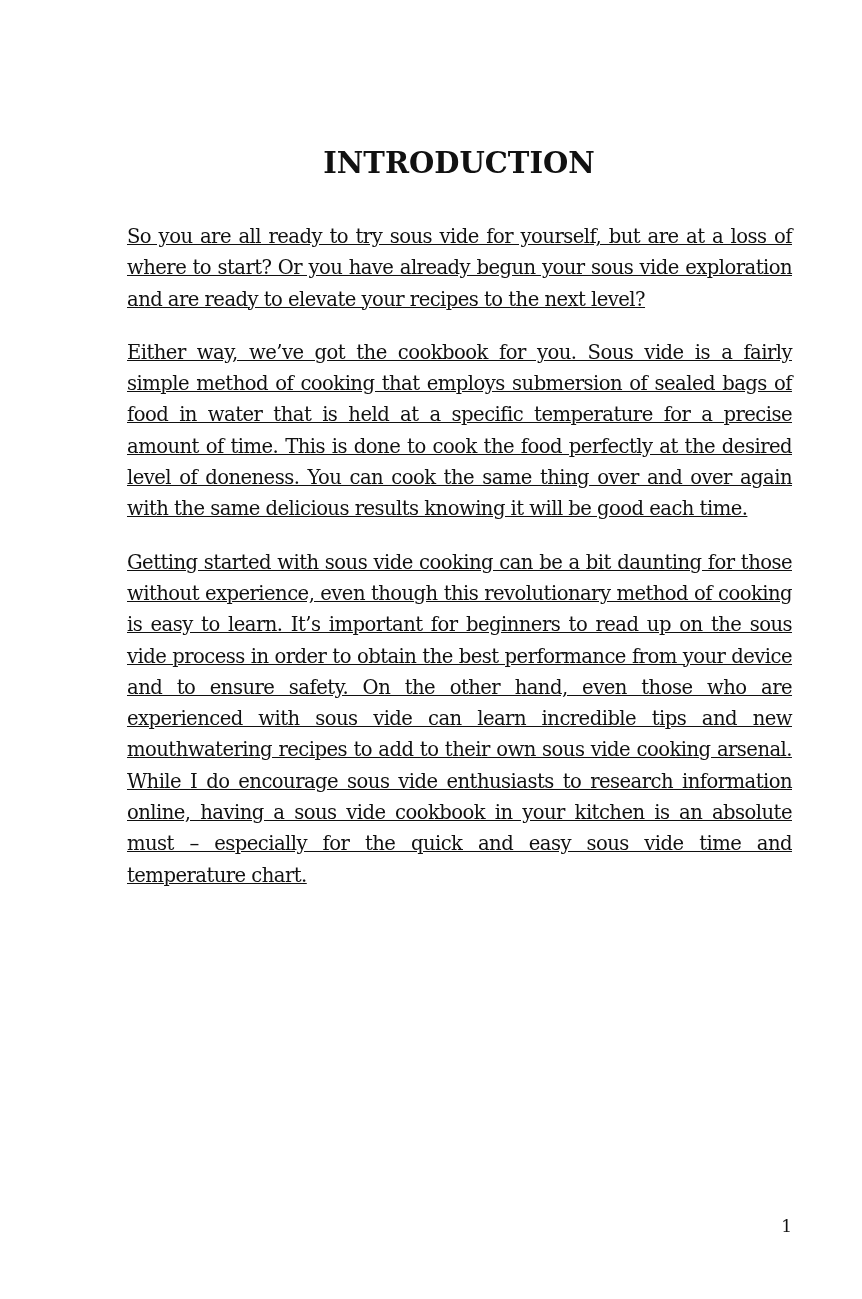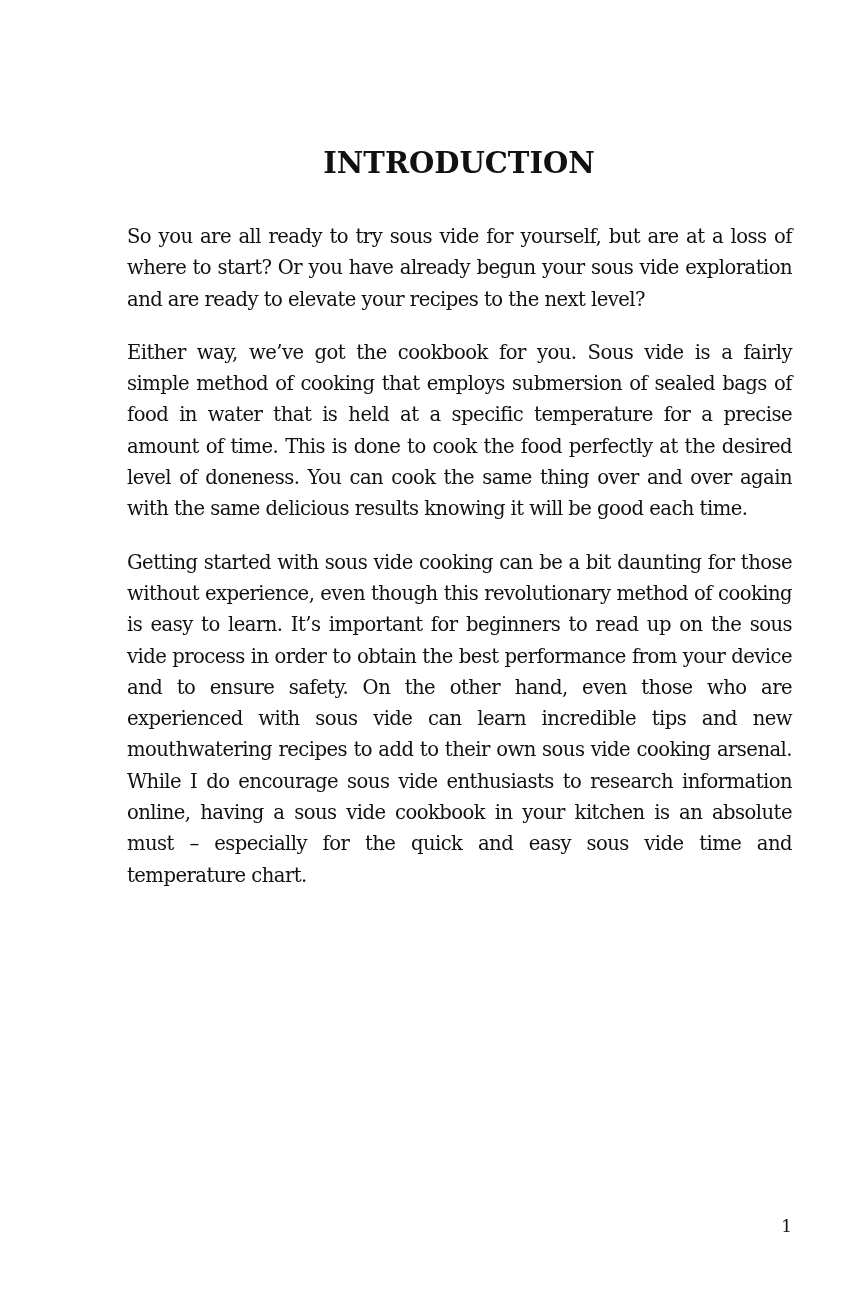--- a/index.html
+++ b/index.html
@@ -36,20 +36,21 @@
     }
     .para {
       margin: 0 0 22px 0;
       font-family: "DejaVu Serif", serif;
       font-size: 19.6px;
       line-height: 31.3px;
       text-align: justify;
       letter-spacing: -0.55px;
       word-spacing: 0px;
       hyphens: none;
+      text-decoration: underline;
     }
     .page-number {
       position: absolute;
       top: 1216px;
       left: 770px;
       width: 22px;
       text-align: right;
       font-family: "DejaVu Serif", serif;
       font-size: 17px;
     }

